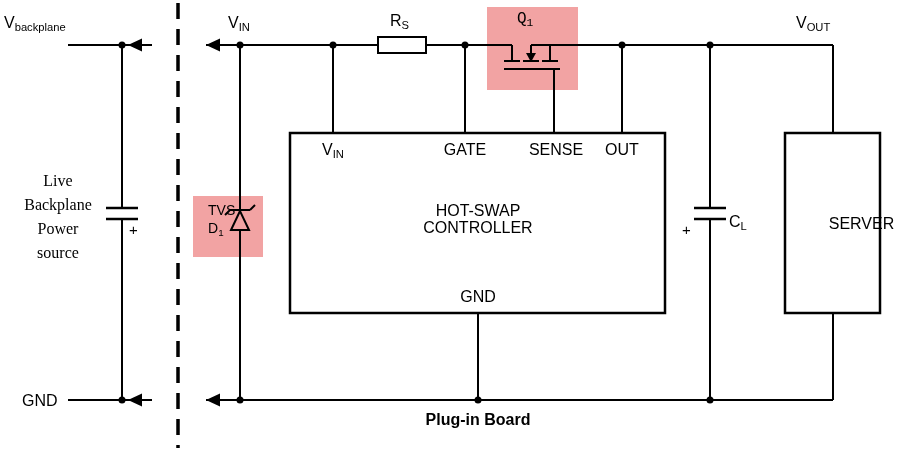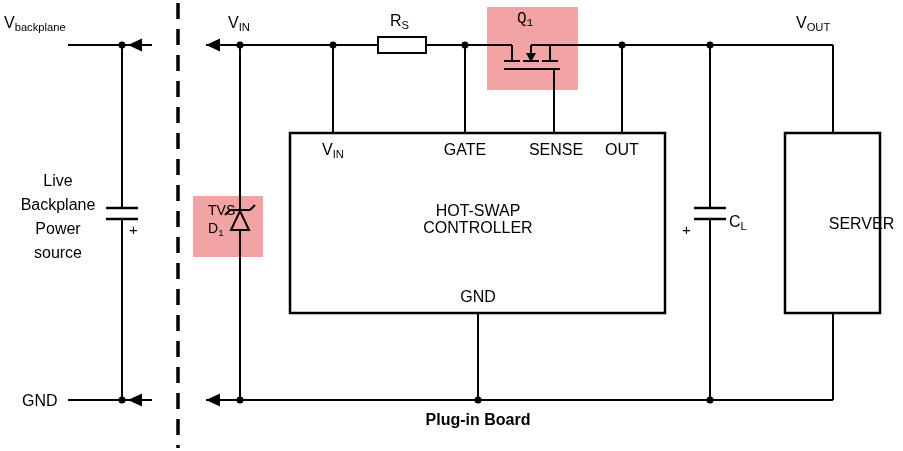--- a/index.html
+++ b/index.html
@@ -112,21 +112,21 @@
       <polygon points="206,45 220,38.5 220,51.5"></polygon>
       <polygon points="206,400 220,393.5 220,406.5"></polygon>
       <polygon points="531,62 526,53 536,53"></polygon>
     </g>
   </svg>
 
   <div class="lbl" style="left:4px;top:13px;">
     <span>V</span><sub>backplane</sub>
   </div>
 
-  <div class="lbl center preline" style="left:8px;top:169px;width:100px;line-height:24px;">Live
+  <div class="lbl center preline" style="left:8px;top:169px;width:100px;line-height:24px;font-family:Liberation Serif, serif;">Live
 Backplane
 Power
 source</div>
 
   <div class="lbl" style="left:22px;top:391px;">GND</div>
 
   <div class="lbl" style="left:228px;top:13px;">
     <span>V</span><sub>IN</sub>
   </div>
 

